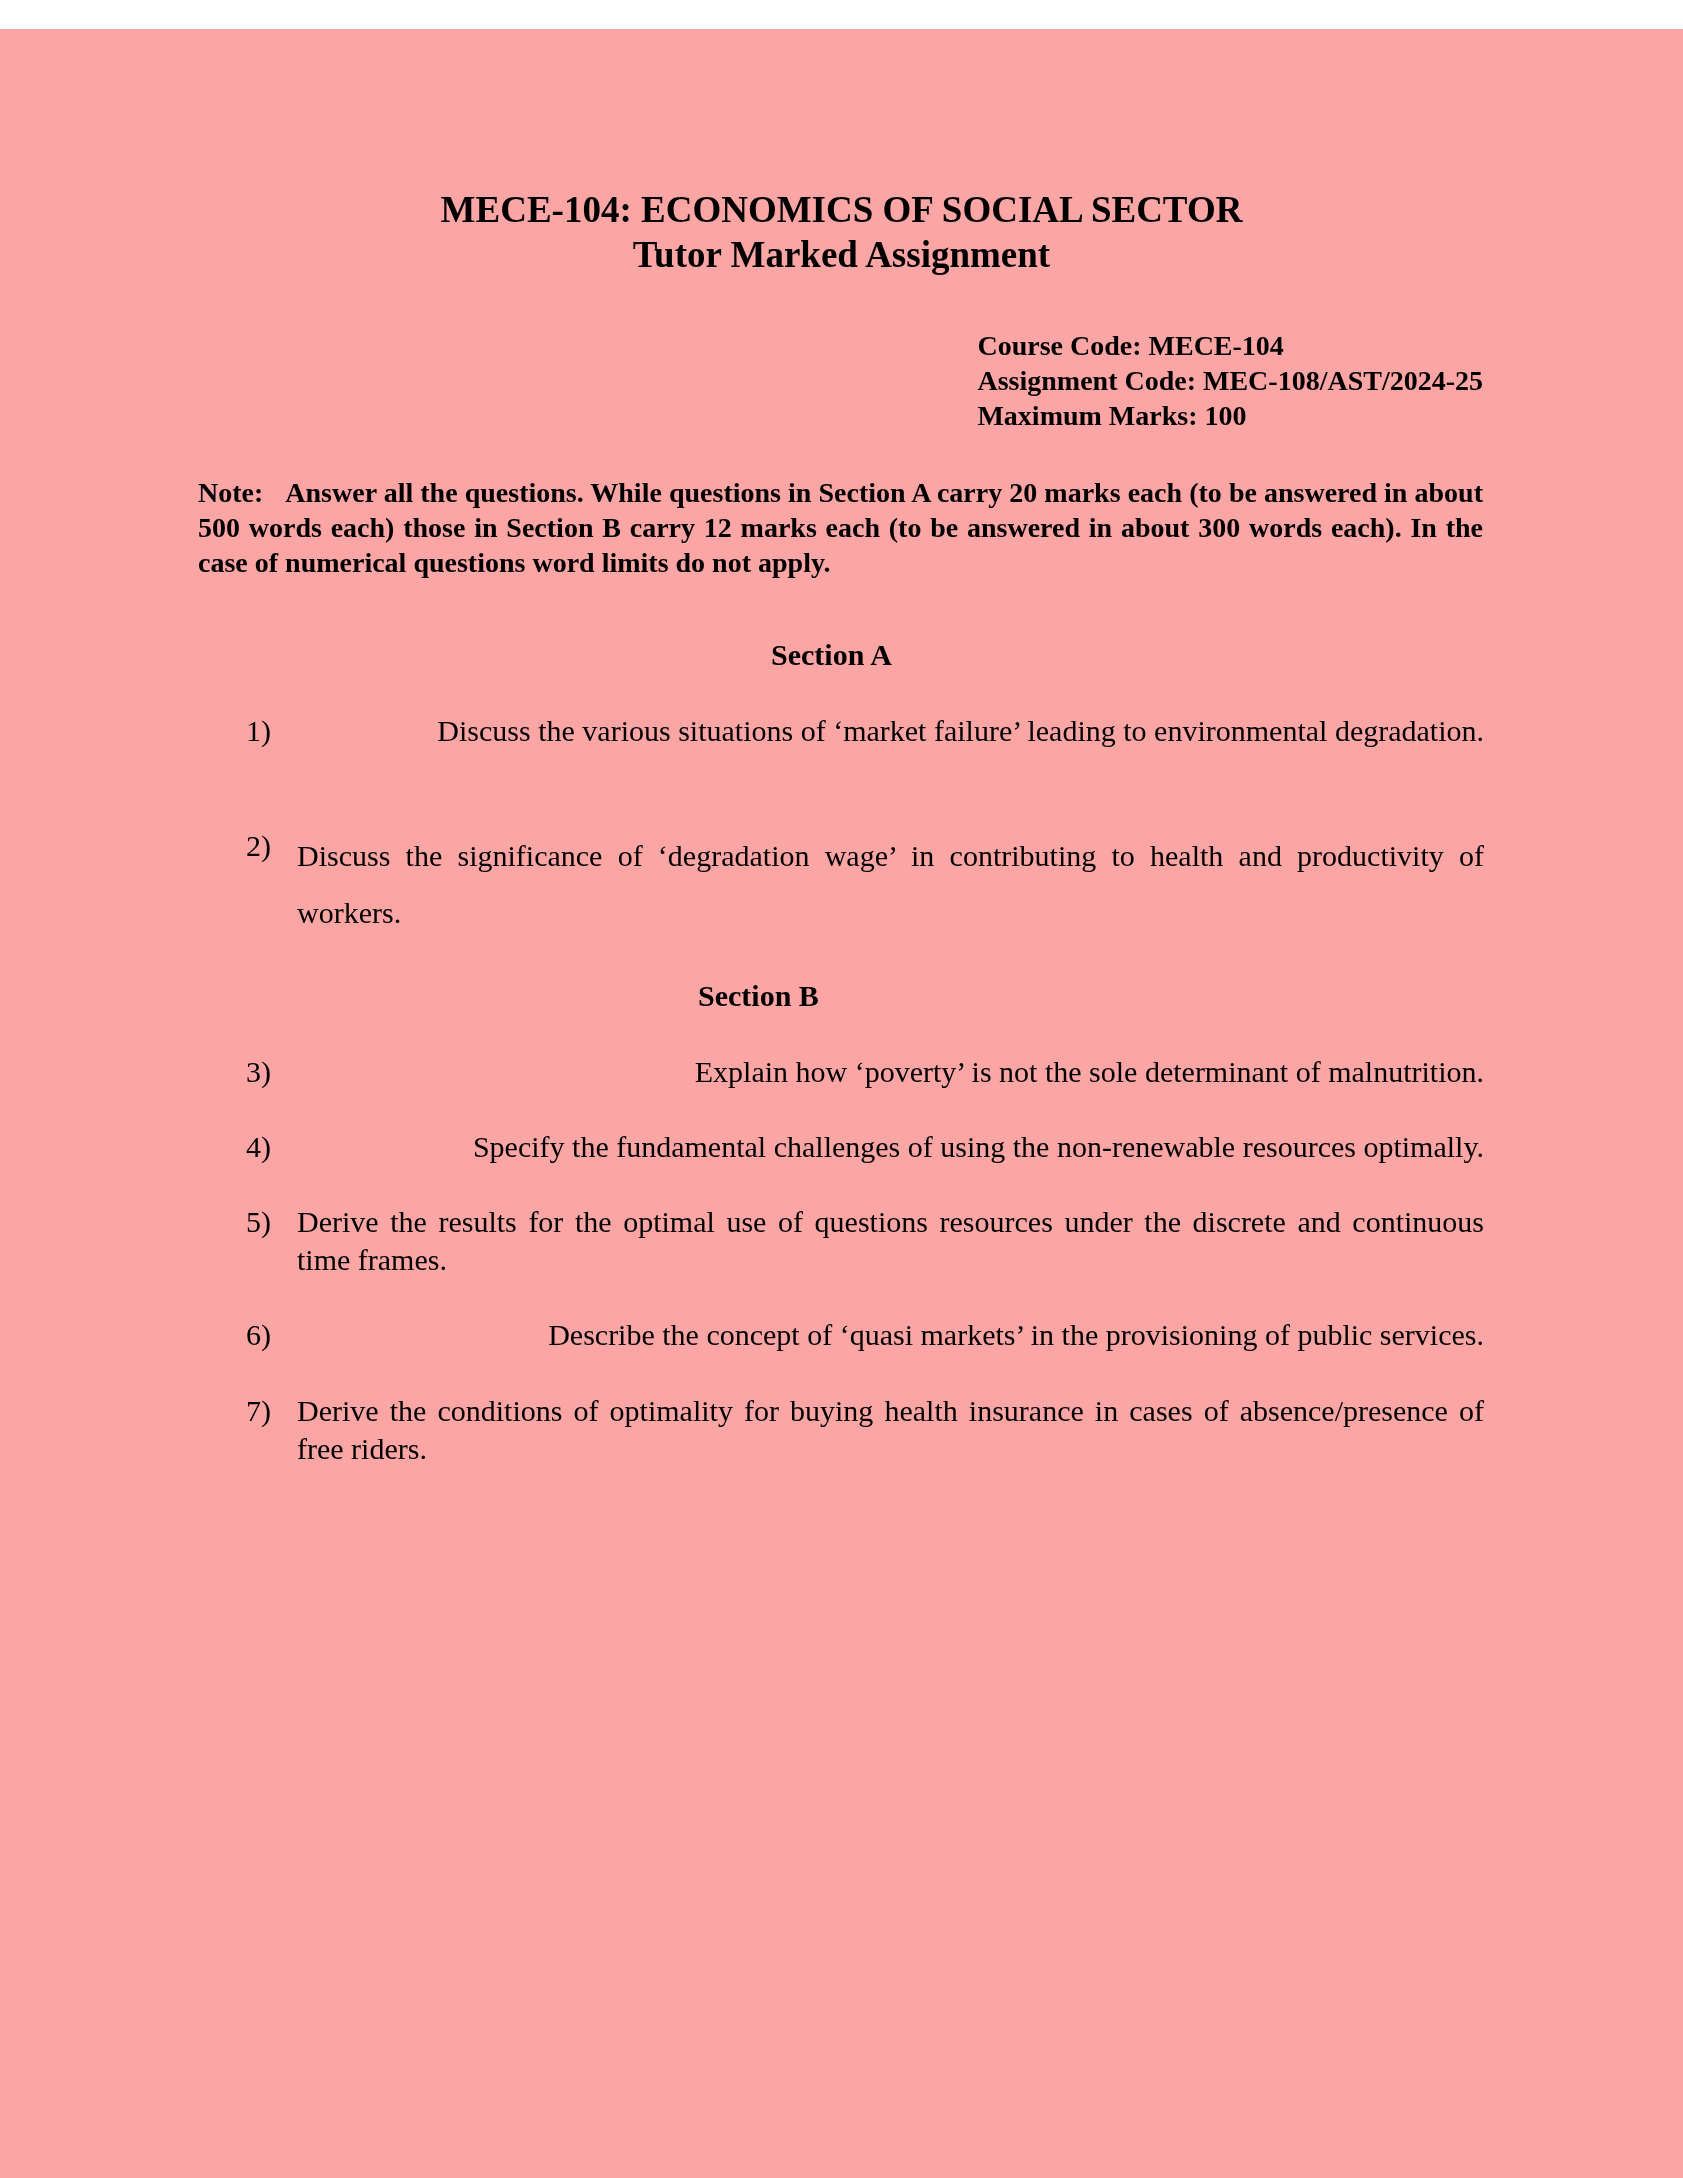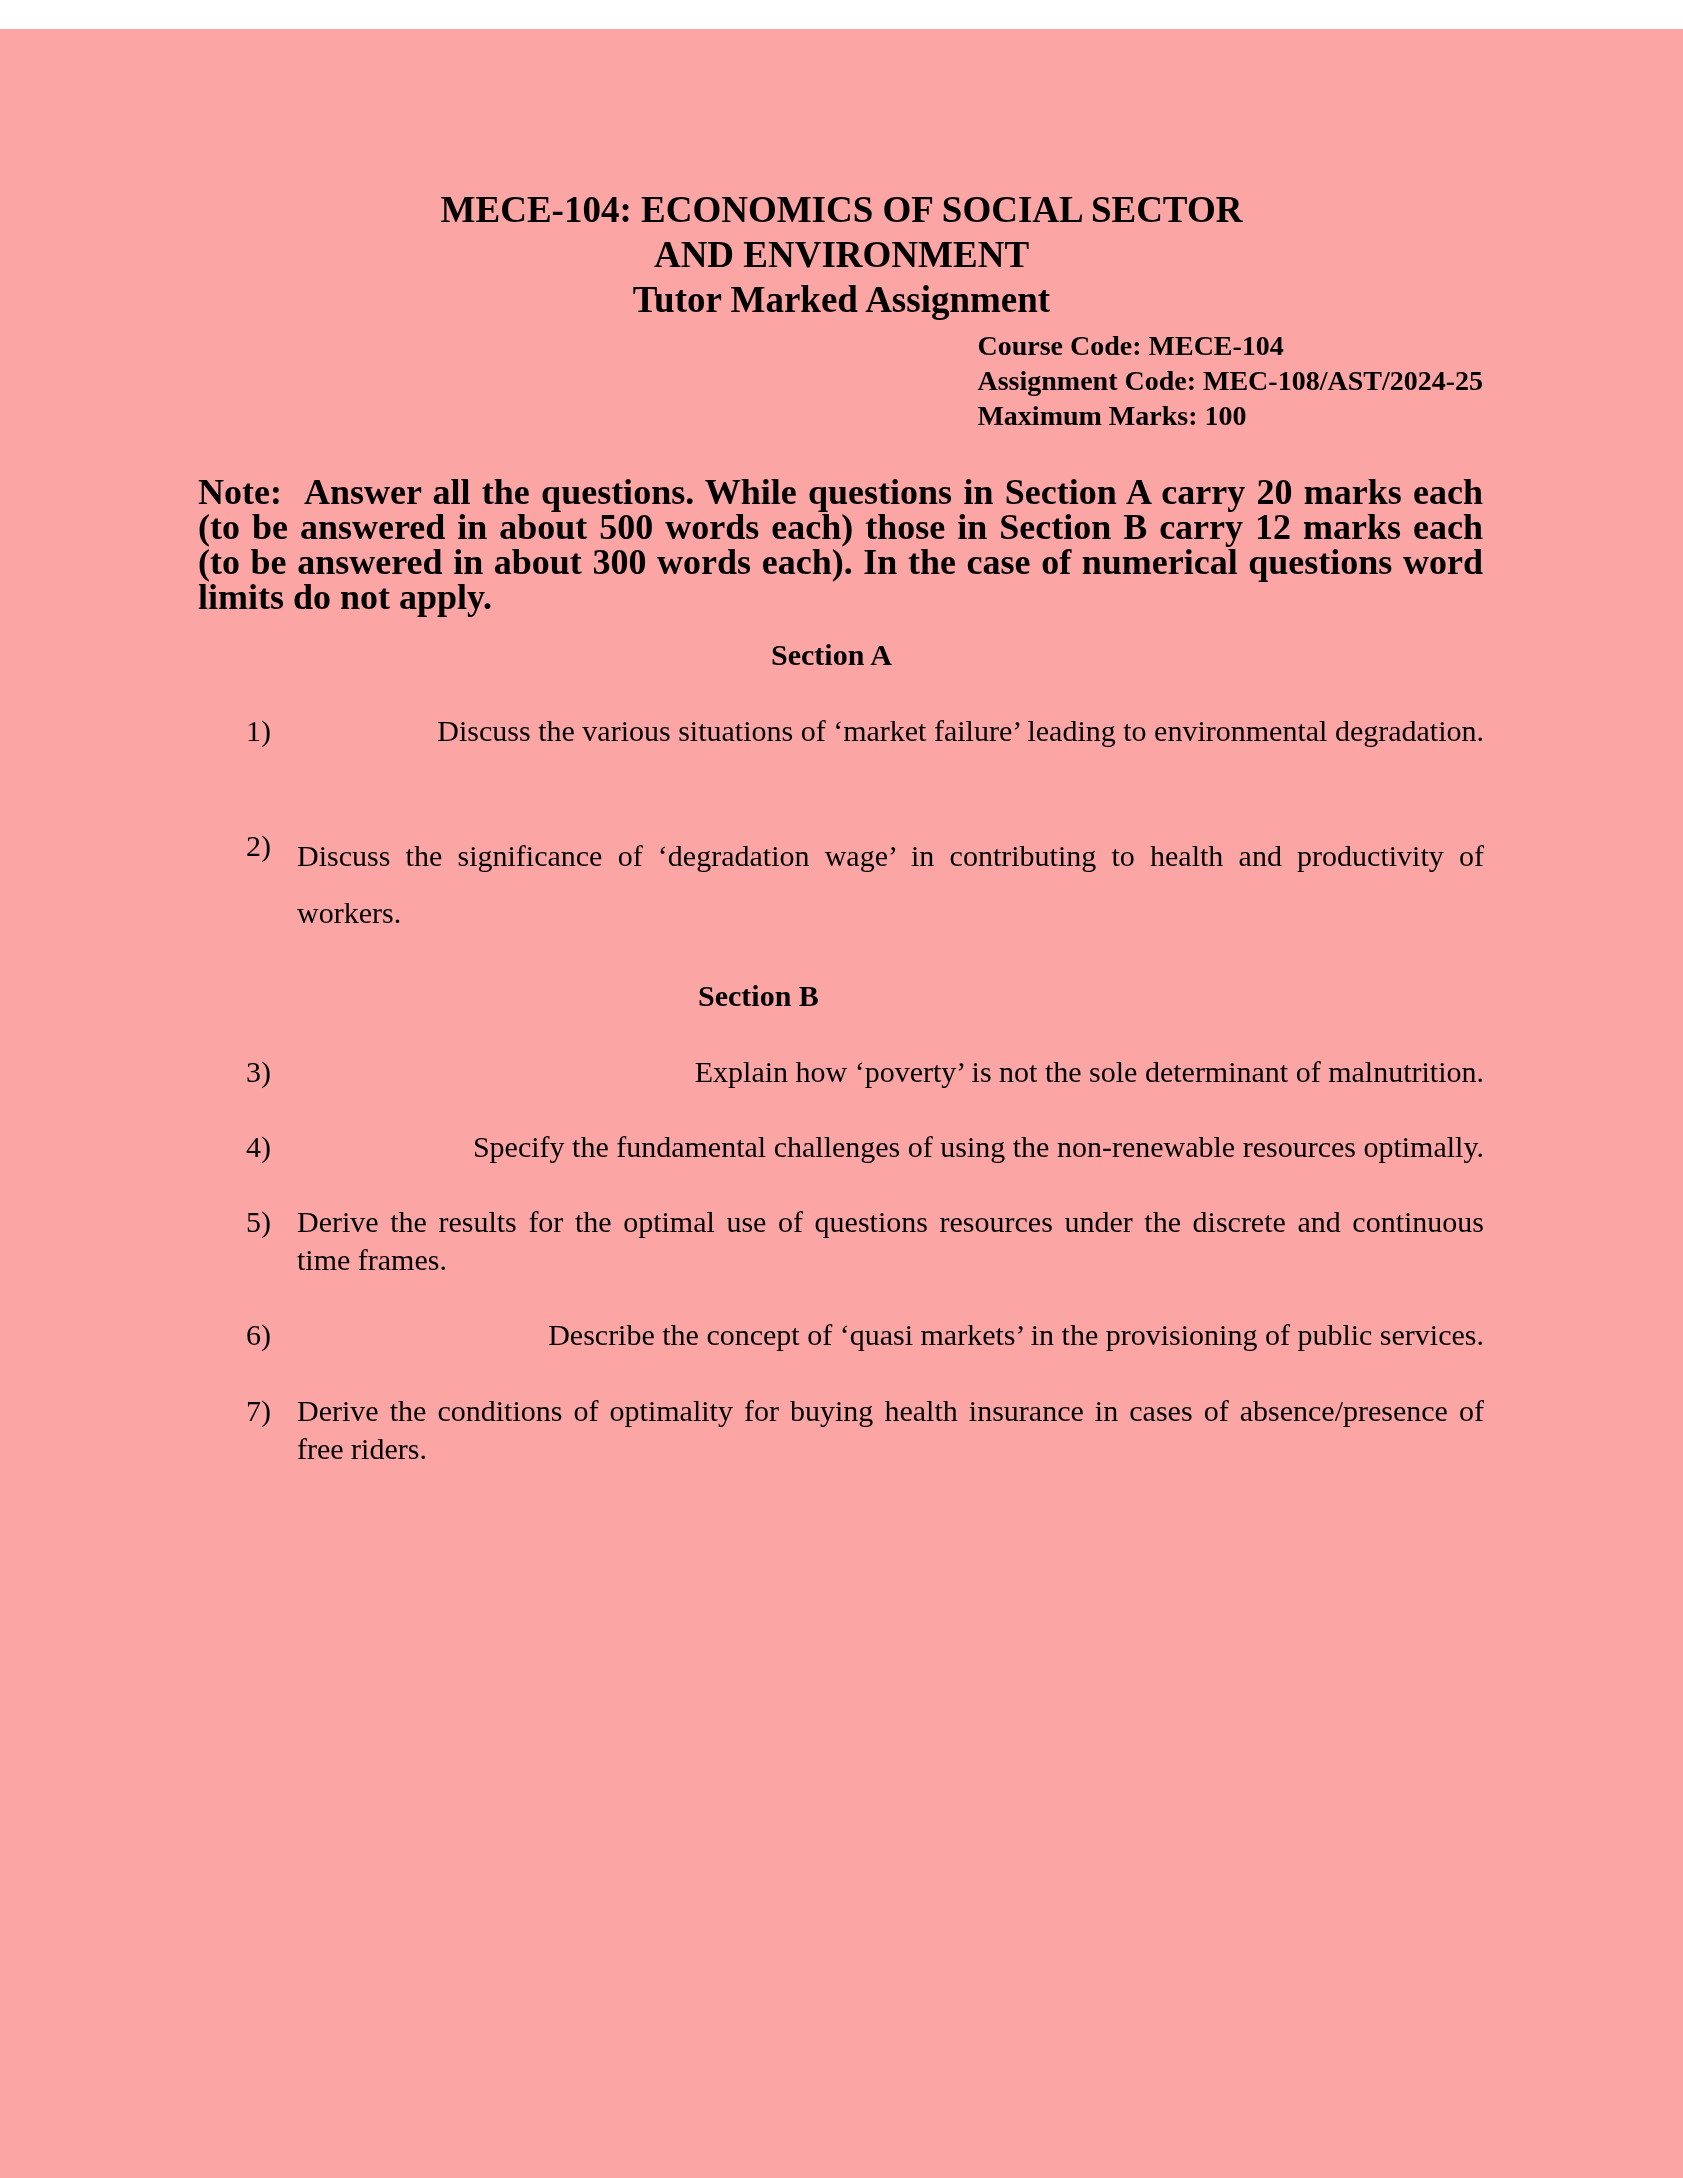--- a/index.html
+++ b/index.html
@@ -44,21 +44,21 @@
     font-size: 28px;
     line-height: 35px;
   }
   .meta-block .meta-line { display: block; }
   .note {
     position: absolute;
     left: 198px;
     top: 446px;
     width: 1285px;
     font-weight: bold;
-    font-size: 36px;
+    font-size: 28px;
     line-height: 35px;
     text-align: justify;
   }
   .note .note-label { margin-right: 22px; }
   .section-heading {
     position: absolute;
     font-weight: bold;
     font-size: 30px;
     line-height: 36px;
     white-space: nowrap;
@@ -96,21 +96,20 @@
   .q6 { top: 1287px; }
   .q7 { top: 1363px; }
 </style>
 </head>
 <body>
 
 <div class="page">
 
   <div class="title-block">
     <span class="line line-1">MECE-104: ECONOMICS OF SOCIAL SECTOR</span>
-    <span class="line line-2">AND ENVIRONMENT</span>
     <span class="line line-3">Tutor Marked Assignment</span>
   </div>
 
   <div class="meta-block">
     <span class="meta-line">Course Code: MECE-104</span>
     <span class="meta-line">Assignment Code: MEC-108/AST/2024-25</span>
     <span class="meta-line">Maximum Marks: 100</span>
   </div>
 
   <div class="note">

